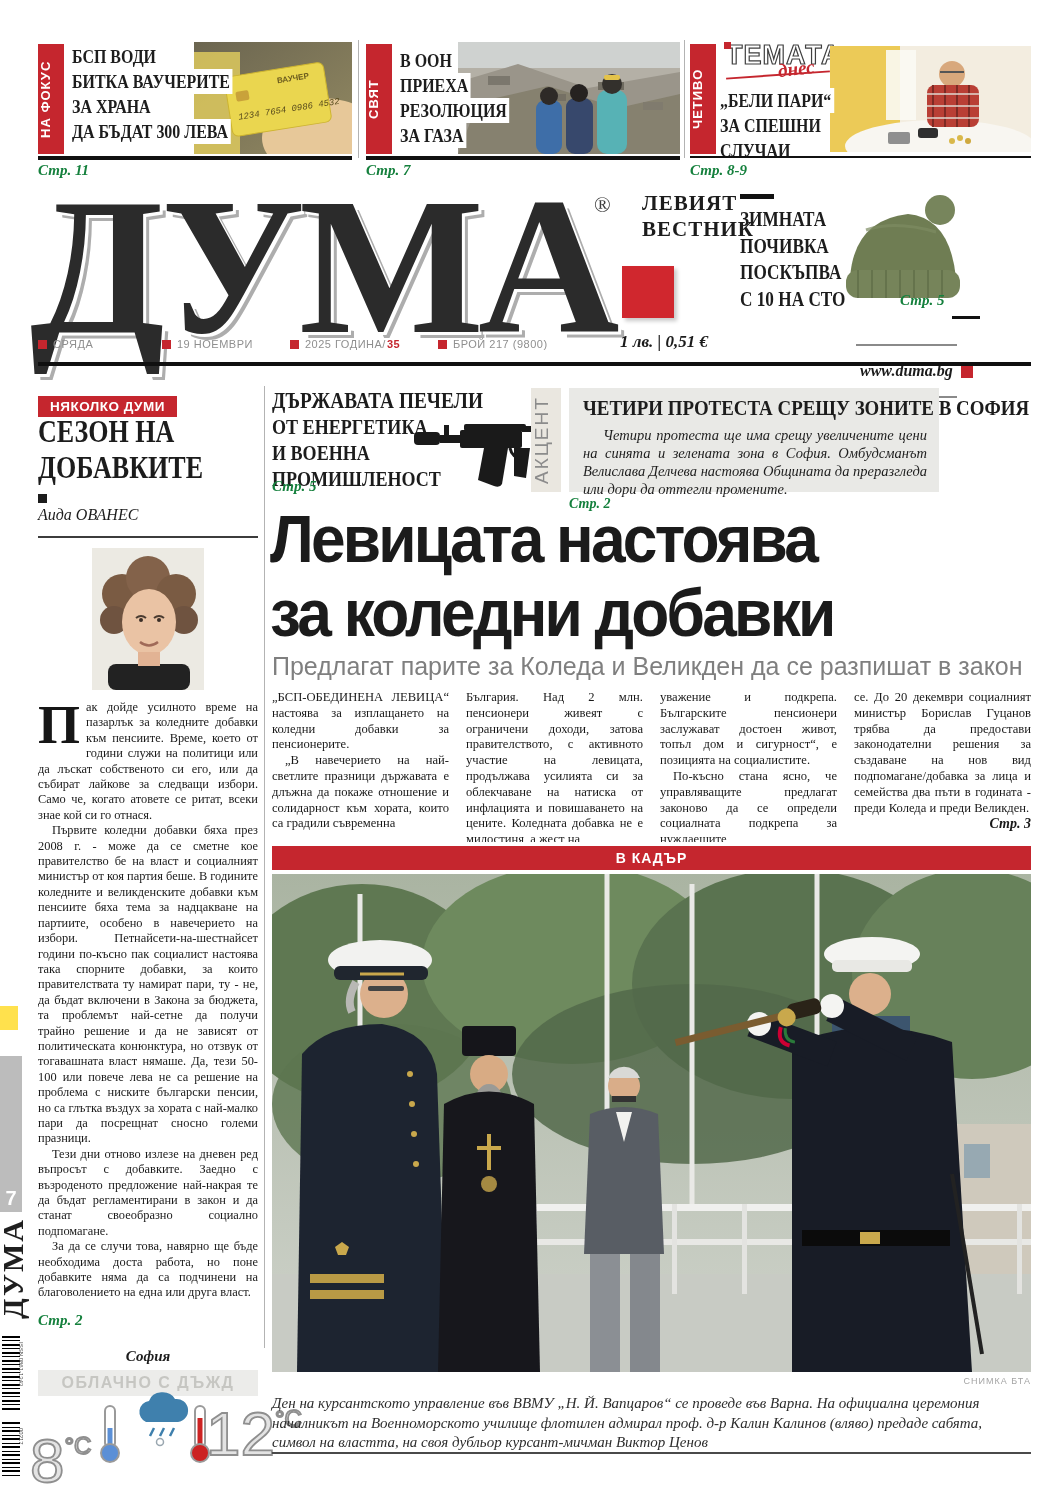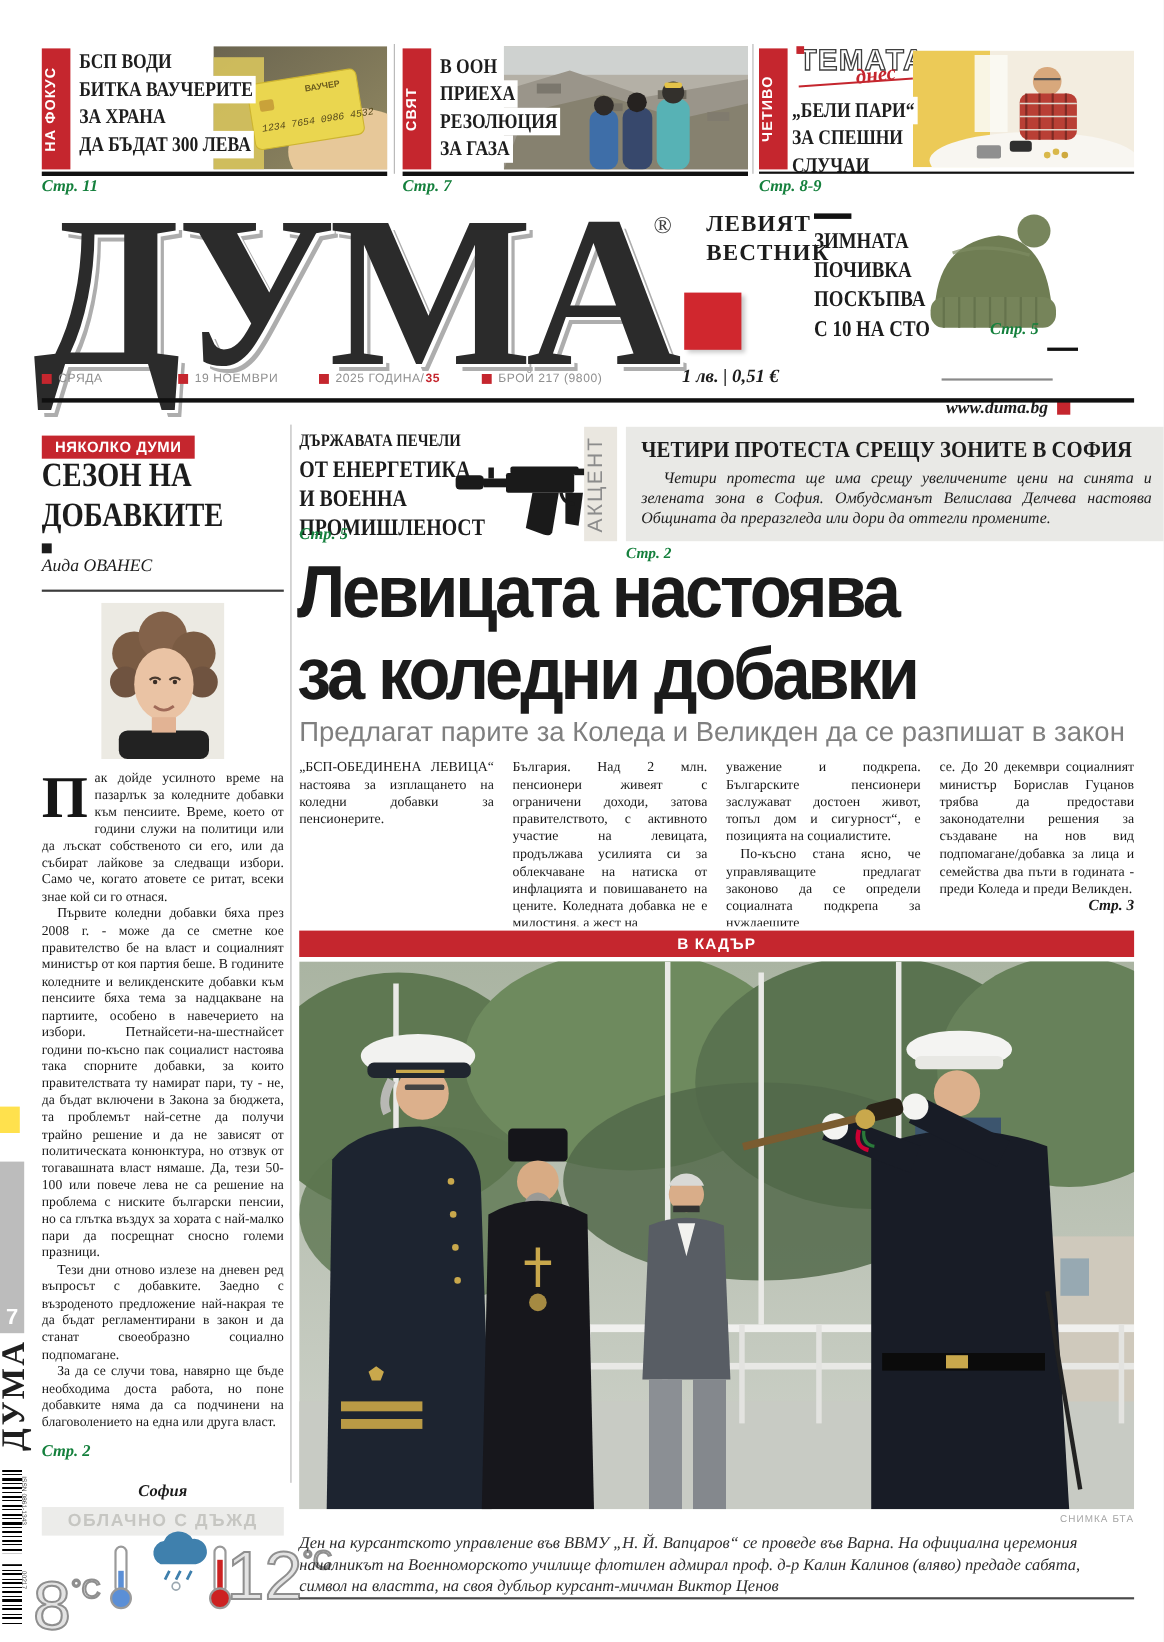--- a/index.html
+++ b/index.html
@@ -243,21 +243,21 @@
   </div>
   <div class="abs" style="left:-4px;top:1218px;writing-mode:vertical-rl;transform:rotate(180deg);font:bold 30px 'Liberation Serif',serif;color:#1f1f1f;letter-spacing:2px;">ДУМА</div>
   <div class="abs" style="left:2px;top:1336px;width:30px;height:152px;">
     <div style="position:absolute;left:0;top:0;width:18px;height:76px;background:repeating-linear-gradient(to bottom,#000 0 2px,#fff 2px 4px,#000 4px 5px,#fff 5px 8px);"></div>
     <div style="position:absolute;left:0;top:86px;width:18px;height:56px;background:repeating-linear-gradient(to bottom,#000 0 2px,#fff 2px 5px,#000 5px 6px,#fff 6px 8px);"></div>
     <div style="position:absolute;left:16px;top:6px;writing-mode:vertical-rl;font:6px 'Liberation Sans',sans-serif;color:#444;">ISSN 0861-1343</div>
     <div style="position:absolute;left:16px;top:92px;writing-mode:vertical-rl;font:6px 'Liberation Sans',sans-serif;color:#444;">00217</div>
   </div>
 
   <div class="abs" style="left:272px;top:388px;">
-    <div style="font-size:16px;line-height:26px;"><span class="cond">ДЪРЖАВАТА ПЕЧЕЛИ</span></div>
+    <div style="font-size:23px;line-height:26px;"><span class="cond">ДЪРЖАВАТА ПЕЧЕЛИ</span></div>
     <div style="font-size:21.5px;line-height:26px;"><span class="cond">ОТ ЕНЕРГЕТИКА</span></div>
     <div style="font-size:21.5px;line-height:26px;"><span class="cond">И ВОЕННА</span></div>
     <div style="font-size:21.5px;line-height:26px;"><span class="cond">ПРОМИШЛЕНОСТ</span></div>
   </div>
   <svg class="abs" style="left:414px;top:398px;" width="152" height="92" viewBox="0 0 152 92">
     <g fill="#1a1a1a">
       <rect x="0" y="34" width="26" height="13" rx="4"></rect>
       <rect x="26" y="37" width="20" height="8"></rect>
       <rect x="30" y="27" width="5" height="10"></rect>
       <rect x="46" y="32" width="62" height="18" rx="2"></rect>
@@ -266,34 +266,35 @@
       <path d="M100,50 L116,50 L112,80 L100,78 Z"></path>
       <rect x="108" y="28" width="10" height="6"></rect>
       <path d="M96,50 q2,10 12,10" stroke="#1a1a1a" stroke-width="3" fill="none"></path>
     </g>
   </svg>
   <div class="abs pageref" style="left:272px;top:478px;width:240px;">Стр. 5</div>
 
   <div class="abs" style="left:531px;top:388px;width:30px;height:104px;background:#eae7e0;">
     <div style="width:100%;height:100%;writing-mode:vertical-rl;transform:rotate(180deg);text-align:center;font:19px 'Liberation Sans',sans-serif;color:#8c8c8c;letter-spacing:2px;">АКЦЕНТ</div>
   </div>
-  <div class="abs" style="left:569px;top:388px;width:490px;height:104px;background:#e9e9e6;">
+  <div class="abs" style="left:569px;top:388px;width:370px;height:104px;background:#e9e9e6;">
     <div style="position:absolute;left:14px;top:8px;font-size:21px;"><span class="cond" style="transform:scaleX(.9);">ЧЕТИРИ ПРОТЕСТА СРЕЩУ ЗОНИТЕ В СОФИЯ</span></div>
     <div style="position:absolute;left:14px;top:38px;right:12px;font:italic 14.5px/18px 'Liberation Serif',serif;text-align:justify;text-indent:20px;color:#1e1e1e;">Четири протеста ще има срещу увеличените цени на синята и зелената зона в София. Омбудсманът Велислава Делчева настоява Общината да преразгледа или дори да оттегли промените.</div>
   </div>
   <div class="abs pageref" style="left:569px;top:496px;width:462px;font-size:14px;">Стр. 2</div>
 
   <div class="abs" style="left:270px;top:506px;">
     <div style="font:bold 67px/66px 'Liberation Sans',sans-serif;letter-spacing:-3px;color:#1b1b1b;"><span style="display:inline-block;transform:scaleX(.93);transform-origin:0 50%;white-space:nowrap;">Левицата настоява</span></div>
     <div style="font:bold 67px/66px 'Liberation Sans',sans-serif;letter-spacing:-3px;color:#1b1b1b;margin-top:8px;"><span style="display:inline-block;transform:scaleX(.93);transform-origin:0 50%;white-space:nowrap;">за коледни добавки</span></div>
   </div>
   <div class="abs sans" style="left:272px;top:652px;width:759px;font-size:25px;color:#7f7f7f;">Предлагат парите за Коледа и Великден да се разпишат в закон</div>
 
   <div class="abs colp" style="left:272px;top:690px;width:177px;height:152px;overflow:hidden;">
     <p>„БСП-ОБЕДИНЕНА ЛЕВИЦА“ настоява за изплащането на коледни добавки за пенсионерите.</p>
+    <p class="ind">„В навечерието на най-светлите празници държавата е длъжна да покаже отношение и солидарност към хората, които са градили съвременна</p>
   </div>
   <div class="abs colp" style="left:466px;top:690px;width:177px;height:152px;overflow:hidden;">
     <p>България. Над 2 млн. пенсионери живеят с ограничени доходи, затова правителството, с активното участие на левицата, продължава усилията си за облекчаване на натиска от инфлацията и повишаването на цените. Коледната добавка не е милостиня, а жест на</p>
   </div>
   <div class="abs colp" style="left:660px;top:690px;width:177px;height:152px;overflow:hidden;">
     <p>уважение и подкрепа. Българските пенсионери заслужават достоен живот, топъл дом и сигурност“, е позицията на социалистите.</p>
     <p class="ind">По-късно стана ясно, че управляващите предлагат законово да се определи социалната подкрепа за нуждаещите</p>
   </div>
   <div class="abs colp" style="left:854px;top:690px;width:177px;height:152px;overflow:hidden;">
     <p>се. До 20 декември социалният министър Борислав Гуцанов трябва да предостави законодателни решения за създаване на нов вид подпомагане/добавка за лица и семейства два пъти в годината - преди Коледа и преди Великден.</p>

